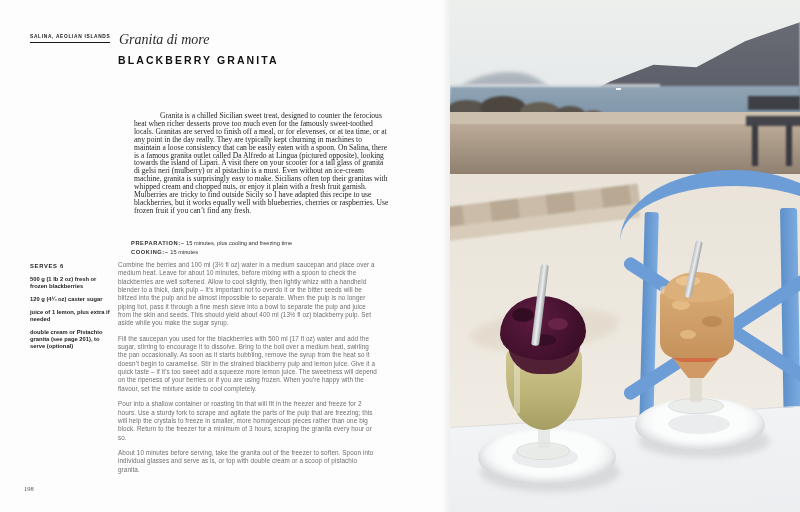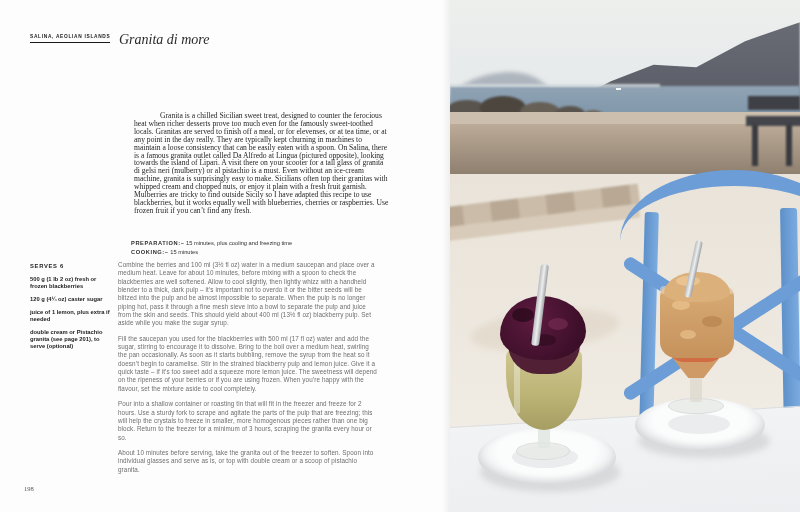--- a/index.html
+++ b/index.html
@@ -94,20 +94,21 @@
   .rg-spoon{left:240px;top:240px;width:7px;height:58px;transform:rotate(12deg);}
 </style>
 </head>
 <body>
 
 <div class="spread">
 
   <div class="page-left">
     <div class="kicker">SALINA, AEOLIAN ISLANDS</div>
     <div class="ital-sub">Granita di more</div>
+    <h1 class="title">BLACKBERRY GRANITA</h1>
     <p class="intro">Granita is a chilled Sicilian sweet treat, designed to counter the ferocious heat when richer desserts prove too much even for the famously sweet-toothed locals. Granitas are served to finish off a meal, or for elevenses, or at tea time, or at any point in the day really. They are typically kept churning in machines to maintain a loose consistency that can be easily eaten with a spoon. On Salina, there is a famous granita outlet called Da Alfredo at Lingua (pictured opposite), looking towards the island of Lipari. A visit there on your scooter for a tall glass of granita di gelsi neri (mulberry) or al pistachio is a must. Even without an ice-cream machine, granita is surprisingly easy to make. Sicilians often top their granitas with whipped cream and chopped nuts, or enjoy it plain with a fresh fruit garnish. Mulberries are tricky to find outside Sicily so I have adapted this recipe to use blackberries, but it works equally well with blueberries, cherries or raspberries. Use frozen fruit if you can’t find any fresh.</p>
 
     <div class="timings">
       <div><span class="t-label">PREPARATION:–</span><span> 15 minutes, plus cooling and freezing time</span></div>
       <div><span class="t-label">COOKING:–</span><span> 15 minutes</span></div>
     </div>
 
     <aside class="sidebar">
       <div class="serves">SERVES 6</div>
       <p>500 g (1 lb 2 oz) fresh or frozen blackberries</p>

